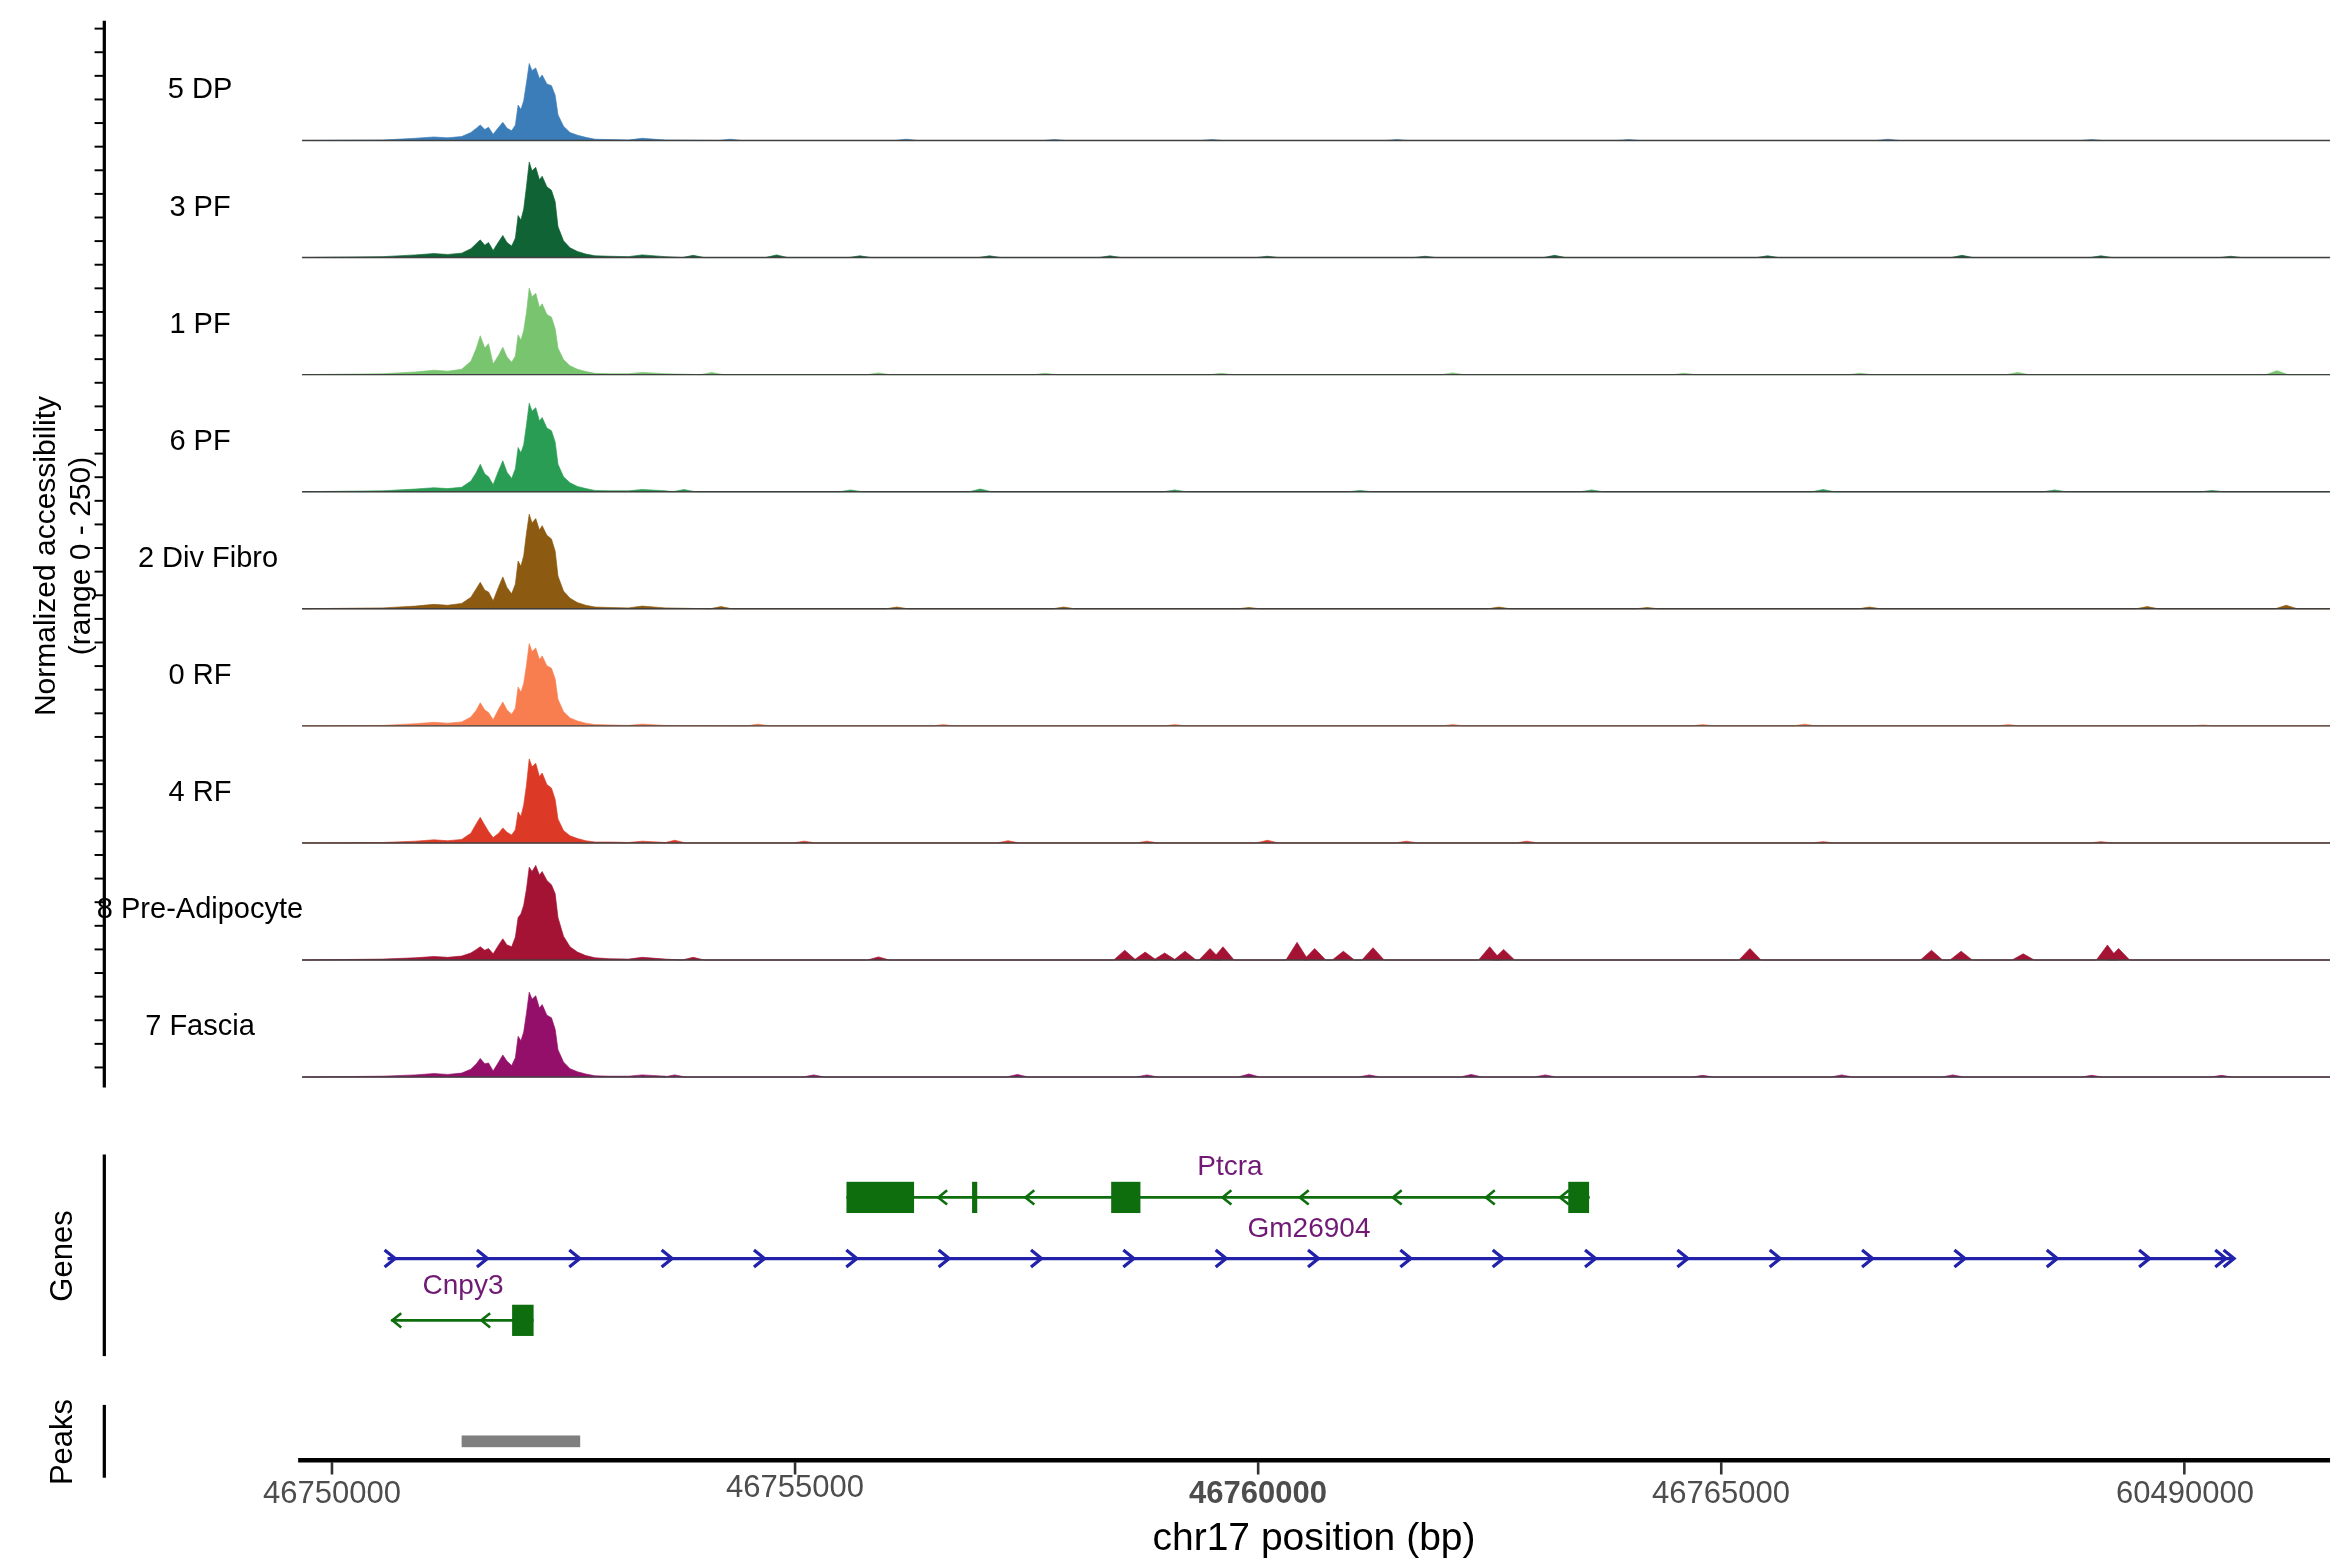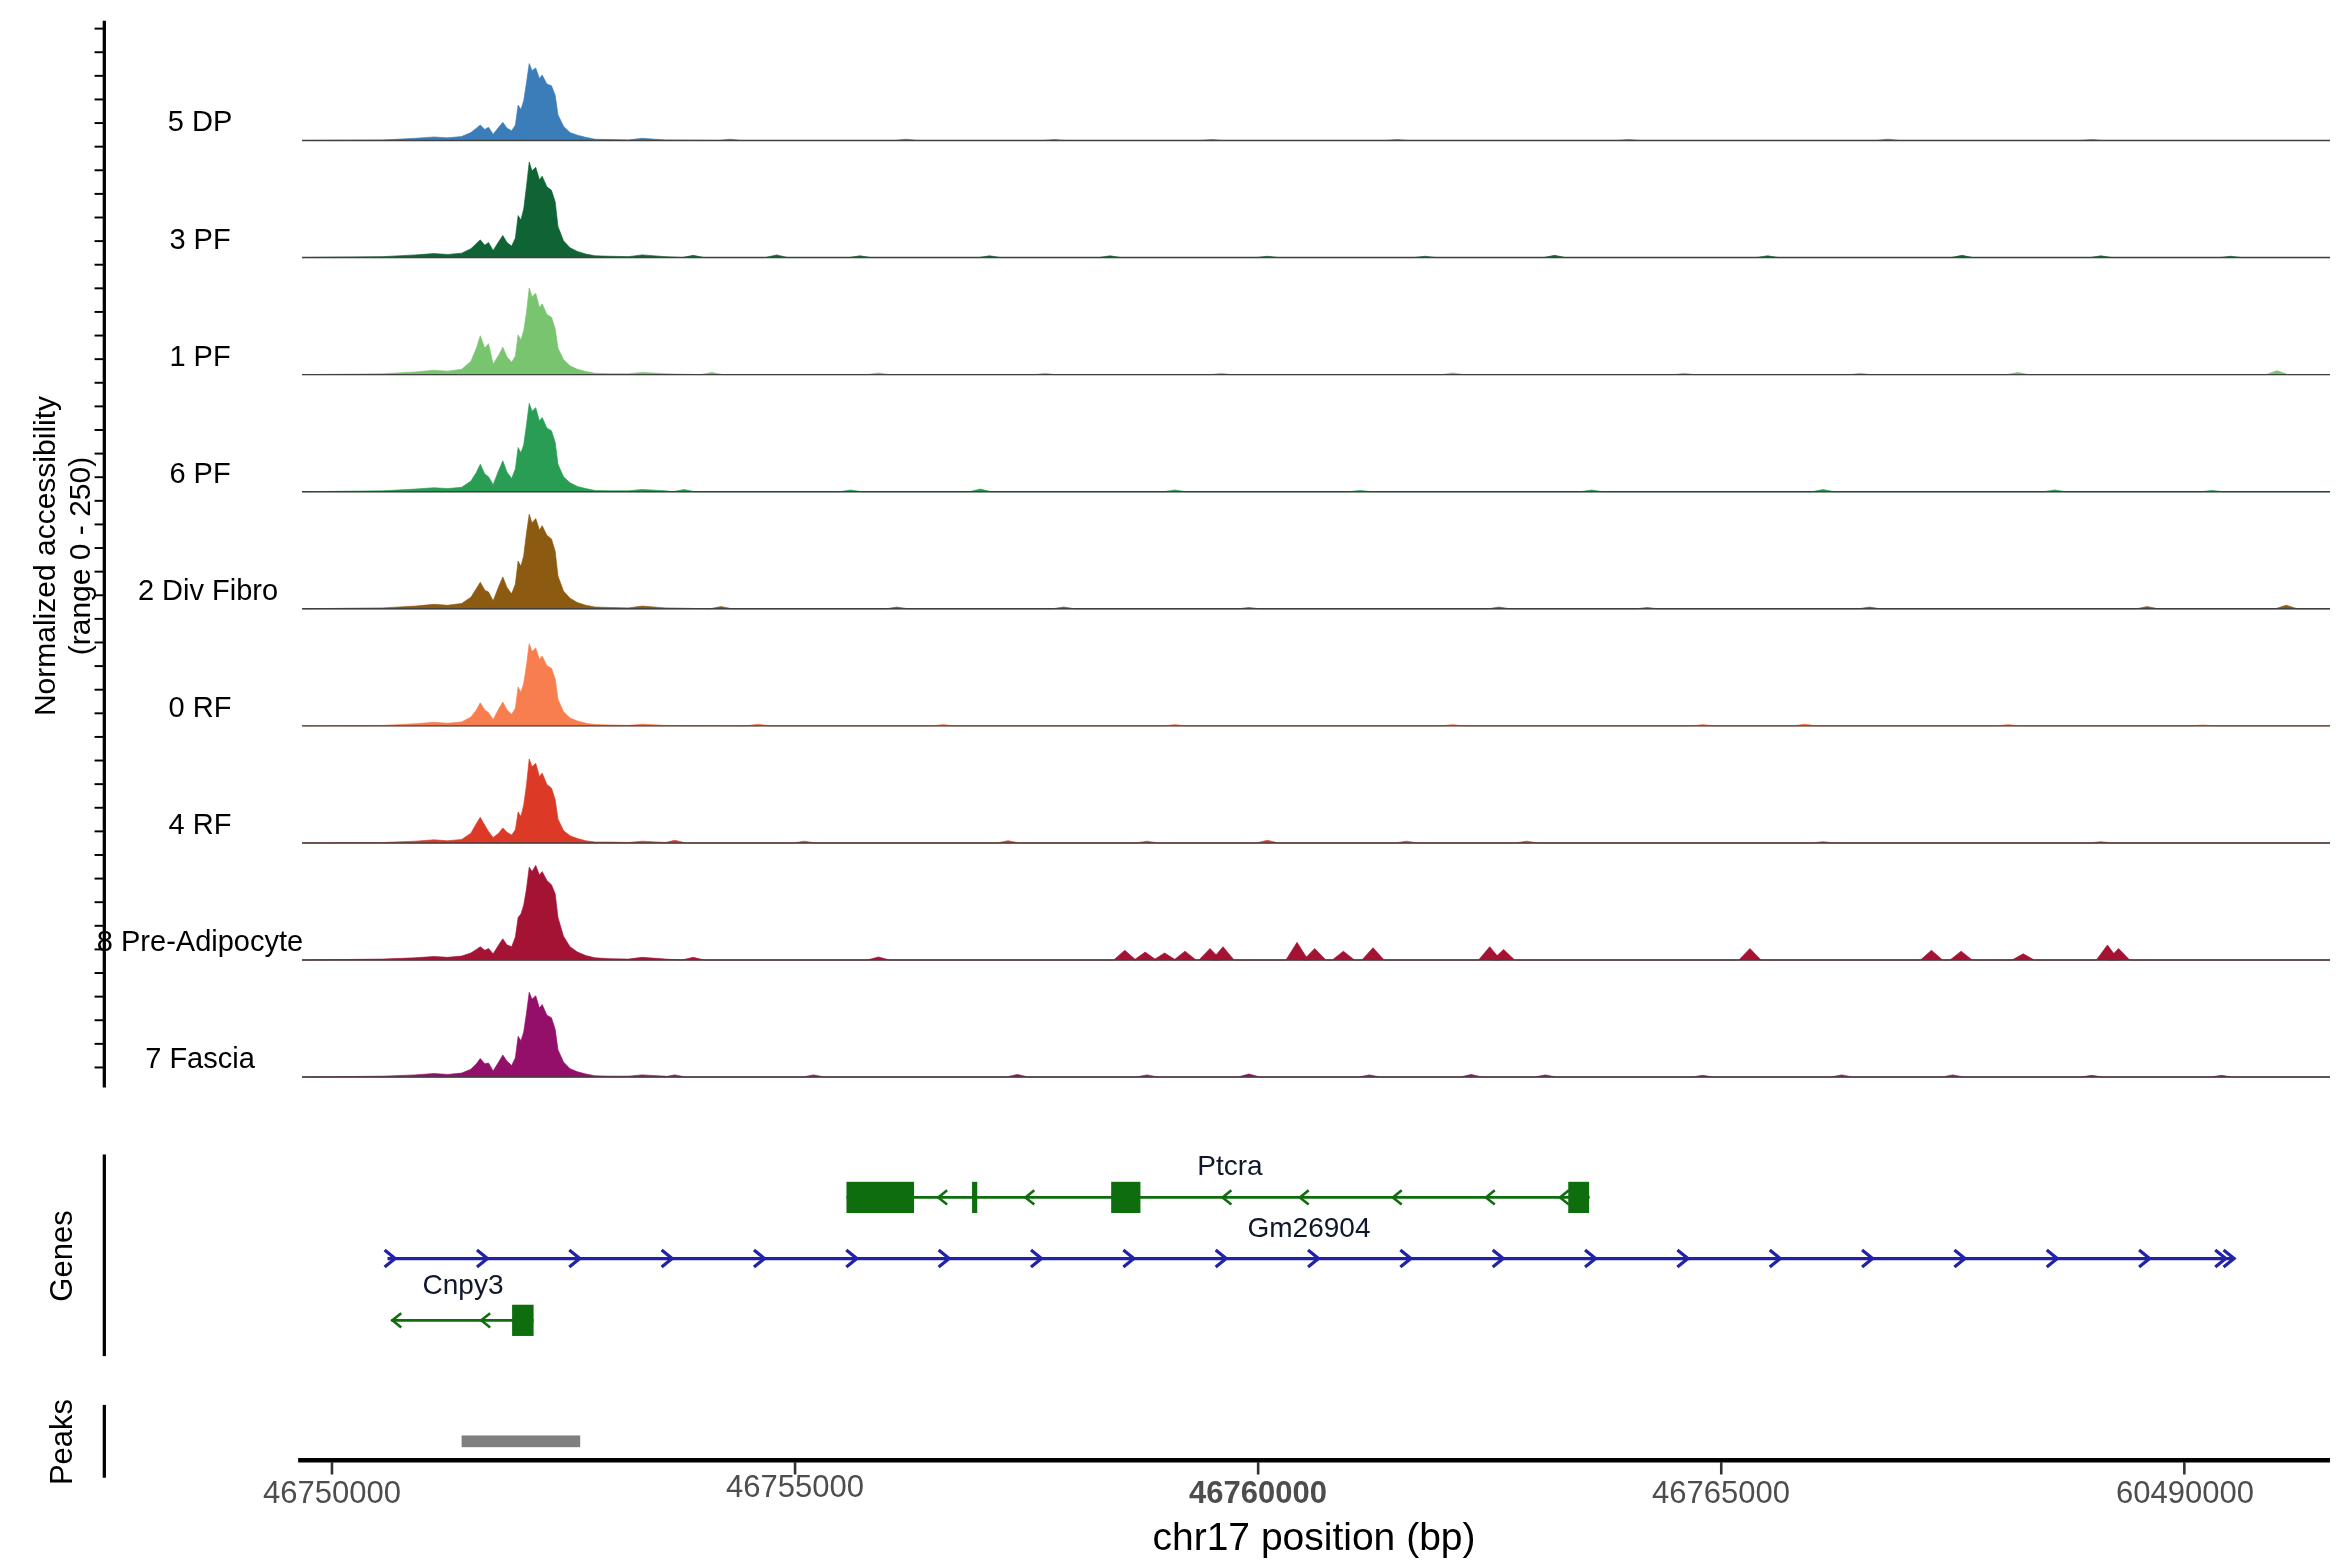--- a/index.html
+++ b/index.html
@@ -7,31 +7,31 @@
     position:relative;
     width:2342px;height:1561px;
     background:#ffffff;
     font-family:"Liberation Sans","DejaVu Sans",sans-serif;
     overflow:hidden;
   }
   #chart-svg{position:absolute;left:0;top:0;}
   .track-label{
     position:absolute;
     transform:translate(-50%,-50%);
-    font-size:29px;color:#000;white-space:nowrap;margin-top:33px;
+    font-size:29px;color:#000;white-space:nowrap;
   }
   .x-tick-label{
     position:absolute;
     transform:translate(-50%,-50%);
     font-size:31px;color:#4d4d4d;white-space:nowrap;
   }
   .gene-label{
     position:absolute;
     transform:translate(-50%,-50%);
-    font-size:28px;color:#0f172a;white-space:nowrap;
+    font-size:28px;color:#701a75;white-space:nowrap;
   }
   .rot-label{
     position:absolute;
     transform:translate(-50%,-50%) rotate(-90deg);
     transform-origin:center center;
     font-size:31px;color:#000;text-align:center;white-space:nowrap;
     line-height:1.18;
   }
   #y-axis-label{font-size:30px;}
   #x-axis-title{

